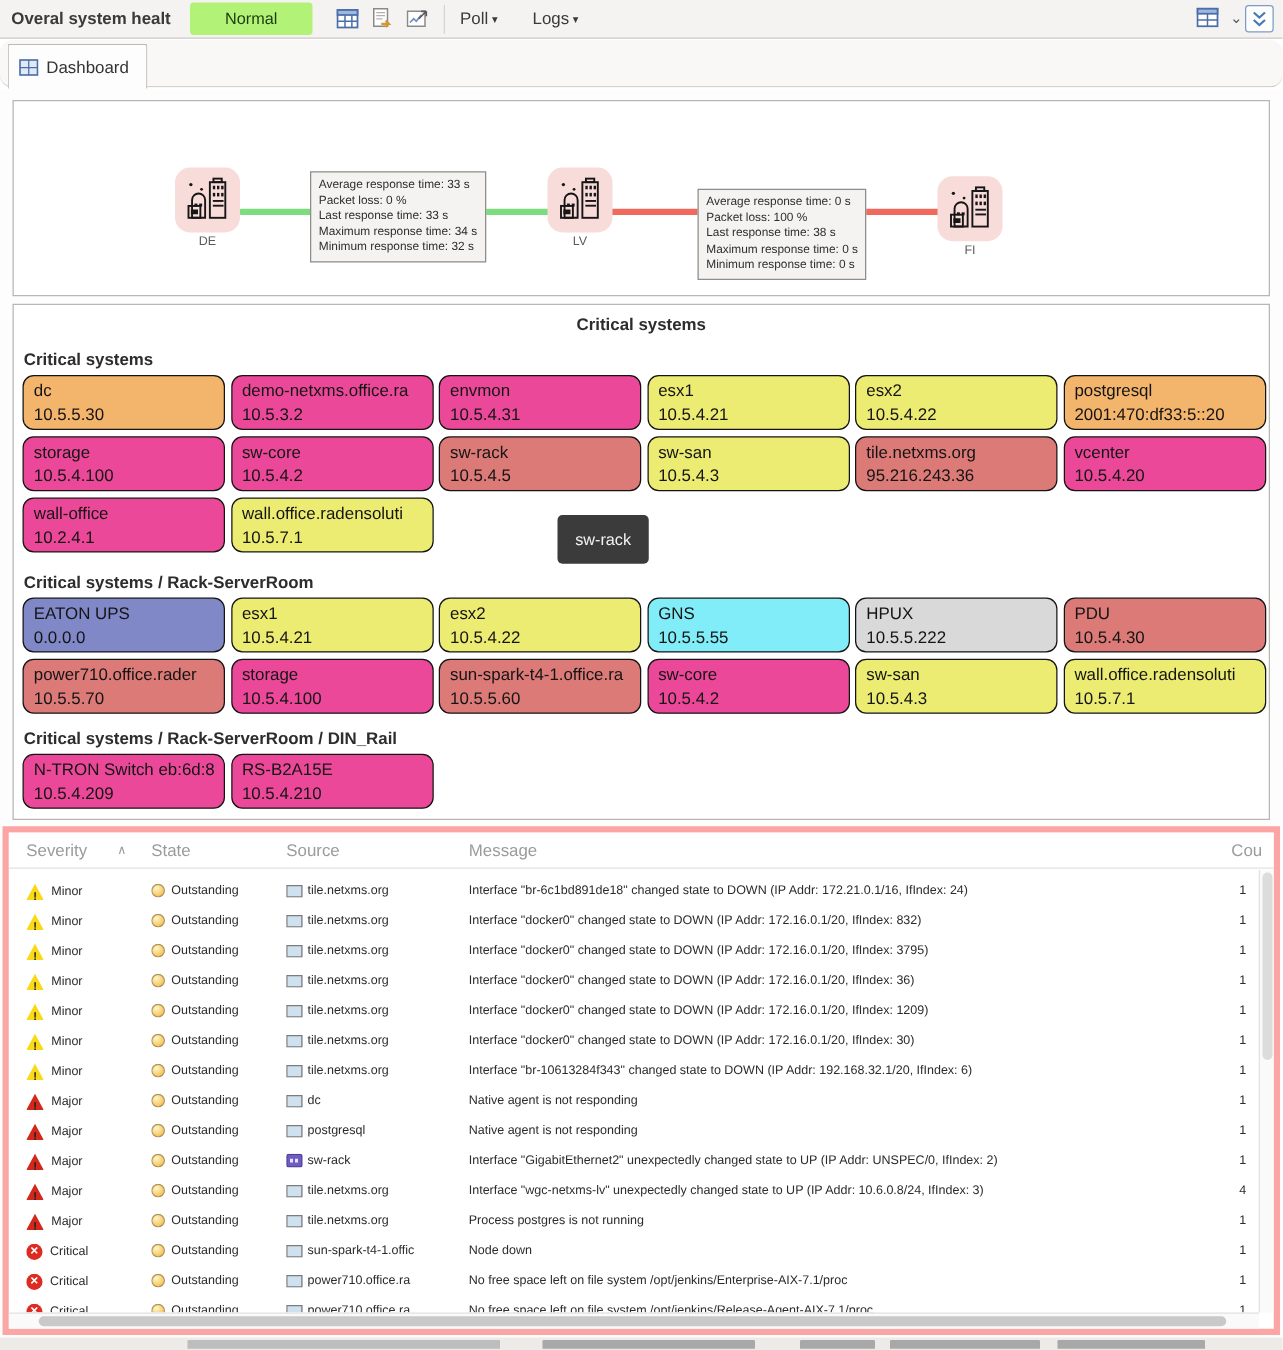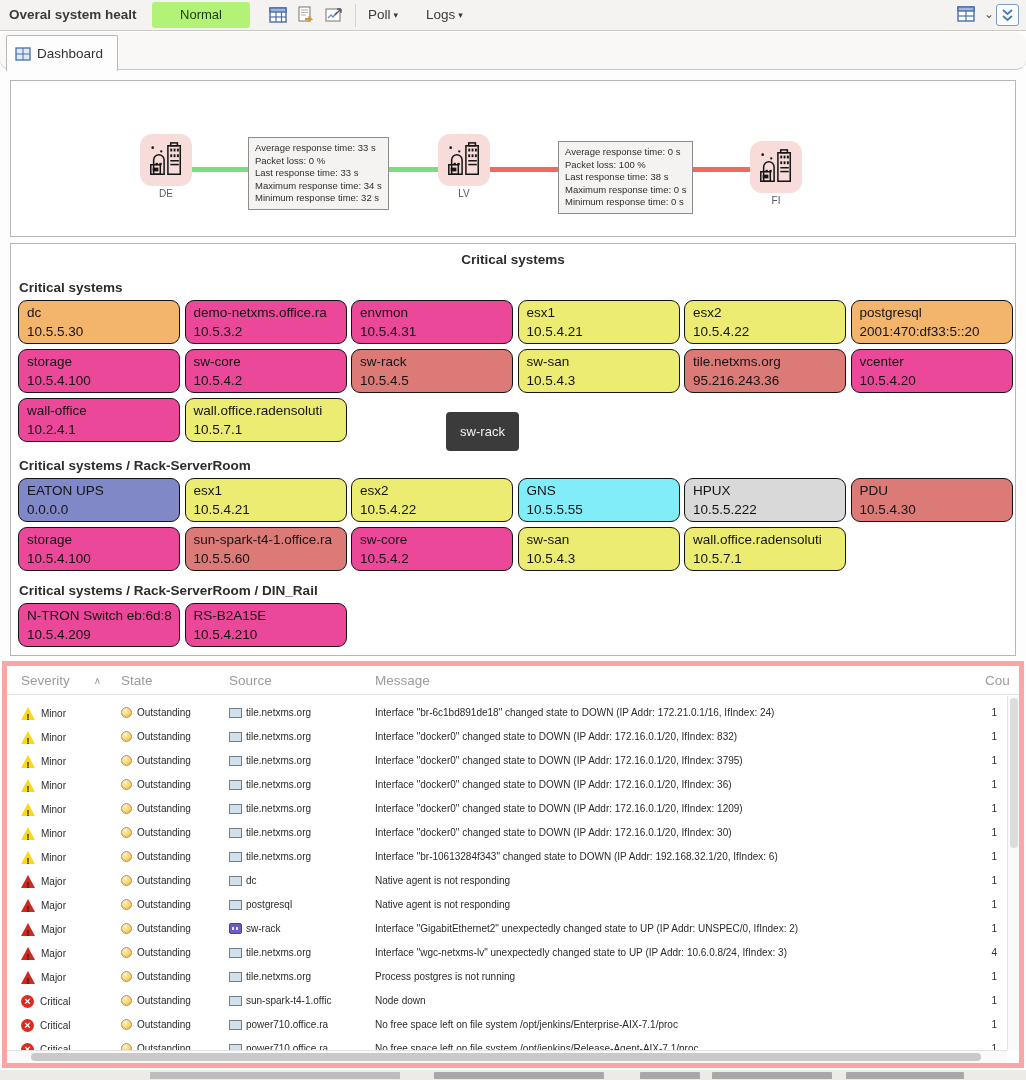--- a/index.html
+++ b/index.html
@@ -332,21 +332,21 @@
       <div class="nlabel">FI</div>
     </div>
 
     <div class="linktip" style="left:237px;top:56px">
         <div>Average response time: 33 s</div>
         <div>Packet loss: 0 %</div>
         <div>Last response time: 33 s</div>
         <div>Maximum response time: 34 s</div>
         <div>Minimum response time: 32 s</div>
       </div>
-    <div class="linktip" style="left:547px;top:60px">
+    <div class="linktip" style="left:547px;top:70px">
         <div>Average response time: 0 s</div>
         <div>Packet loss: 100 %</div>
         <div>Last response time: 38 s</div>
         <div>Maximum response time: 0 s</div>
         <div>Minimum response time: 0 s</div>
       </div>
   </div>
 
   <div class="panel" id="crit-panel">
     <div id="crit-title">Critical systems</div>
@@ -429,20 +429,24 @@
         <div>GNS</div>
         <div>10.5.5.55</div>
       </div>
         <div class="tile" data-color="gray">
         <div>HPUX</div>
         <div>10.5.5.222</div>
       </div>
         <div class="tile" data-color="red">
         <div>PDU</div>
         <div>10.5.4.30</div>
+      </div>
+        <div class="tile" data-color="red">
+        <div>power710.office.rader</div>
+        <div>10.5.5.70</div>
       </div>
         <div class="tile" data-color="green">
         <div>storage</div>
         <div>10.5.4.100</div>
       </div>
         <div class="tile" data-color="red">
         <div>sun-spark-t4-1.office.ra</div>
         <div>10.5.5.60</div>
       </div>
         <div class="tile" data-color="green">

